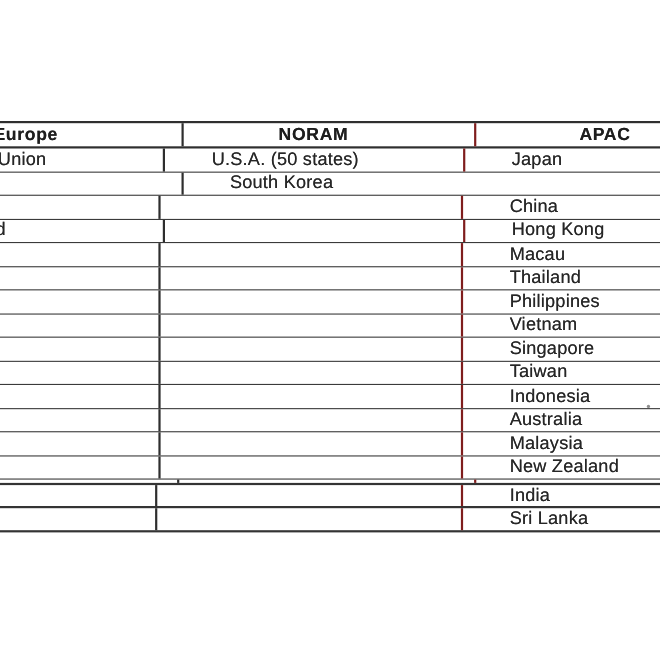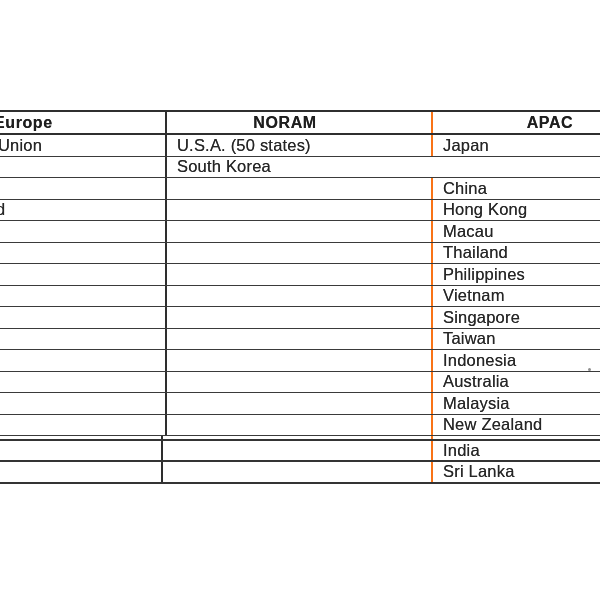--- a/index.html
+++ b/index.html
@@ -39,42 +39,42 @@
   .row.gap   { height: 2.5px;  border-bottom: 2px solid #343434; }
   .cell {
     box-sizing: border-box;
     display: flex;
     align-items: center;
     overflow: hidden;
     white-space: nowrap;
     height: 100%;
   }
   .c-europe { width: 230px; border-right: 2px solid #2e2e2e; }
-  .c-noram  { width: 266px; border-right: 2px solid #f97316; }
+  .c-noram  { width: 266px; border-right: 2px solid #7f1d1d; }
   .c-apac   { width: 234px; }
   
   .seg2 .c-europe { width: 226px; }
   .seg2 .c-noram  { width: 270px; }
   .head .cell {
     justify-content: center;
     font-weight: bold;
     font-size: 16px;
     letter-spacing: 0.6px;
     color: #1e1e1e;
     text-shadow: 0 0 0.6px #4a4a4a;
   }
   .head .c-europe { justify-content: flex-start; padding-left: 57px; }
   .head .c-noram  { padding-right: 28px; }
   .cell.data {
     font-size: 16.5px;
     color: #262626;
     letter-spacing: 0.2px;
     text-shadow: 0 0 0.6px #555555;
   }
-  .c-noram.data, .c-apac.data { padding-left: 10px; }
+  .c-noram.data, .c-apac.data { padding-left: 10px; margin-left: 32px; }
   
   .frag-union { padding-left: 61px; }
   .frag-d     { padding-left: 59px; }
   .speckle {
     position: absolute;
     left: 588px;
     top: 368px;
     width: 3px;
     height: 3px;
     border-radius: 50%;

